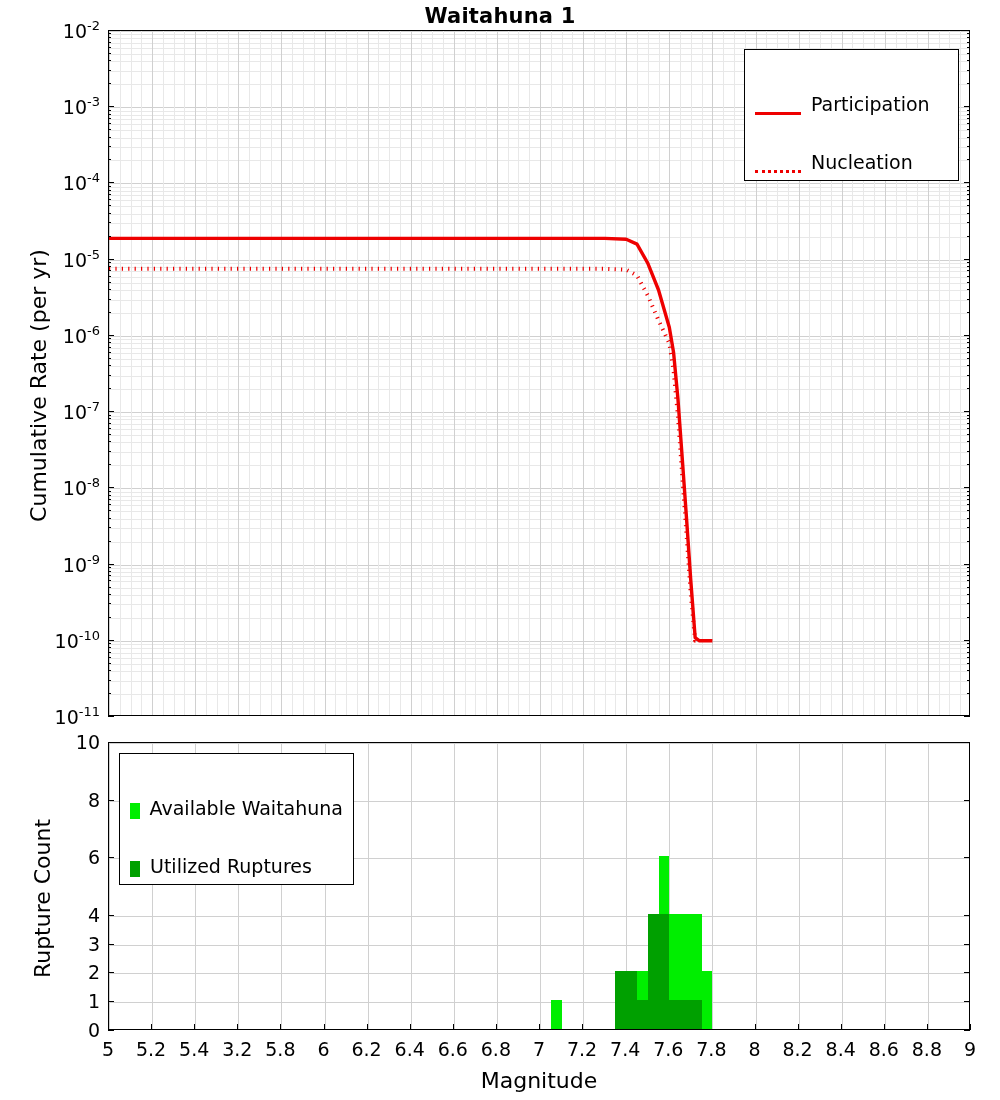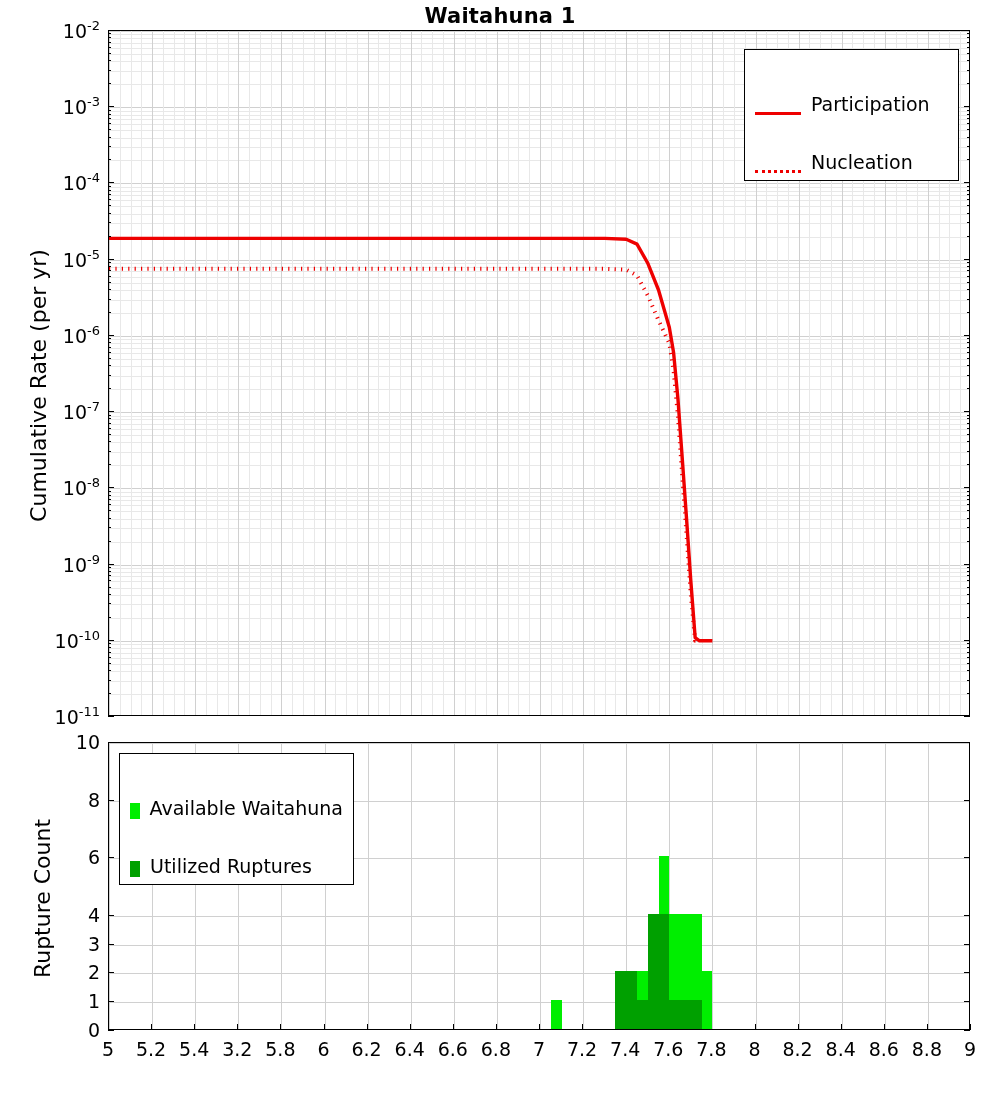--- a/index.html
+++ b/index.html
@@ -671,14 +671,15 @@
       <div class="xlabel" style="left: 711.4px; top: 1038px;">7.8</div>
       <div class="xlabel" style="left: 754.5px; top: 1038px;">8</div>
       <div class="xlabel" style="left: 797.6px; top: 1038px;">8.2</div>
       <div class="xlabel" style="left: 840.7px; top: 1038px;">8.4</div>
       <div class="xlabel" style="left: 883.8px; top: 1038px;">8.6</div>
       <div class="xlabel" style="left: 926.9px; top: 1038px;">8.8</div>
       <div class="xlabel" style="left: 970px; top: 1038px;">9</div>
     </div>
 
   <div id="ylabel-bot-title">Rupture Count</div>
+  <div id="xlabel-title">Magnitude</div>
 
 </div>
 
 </body></html>

